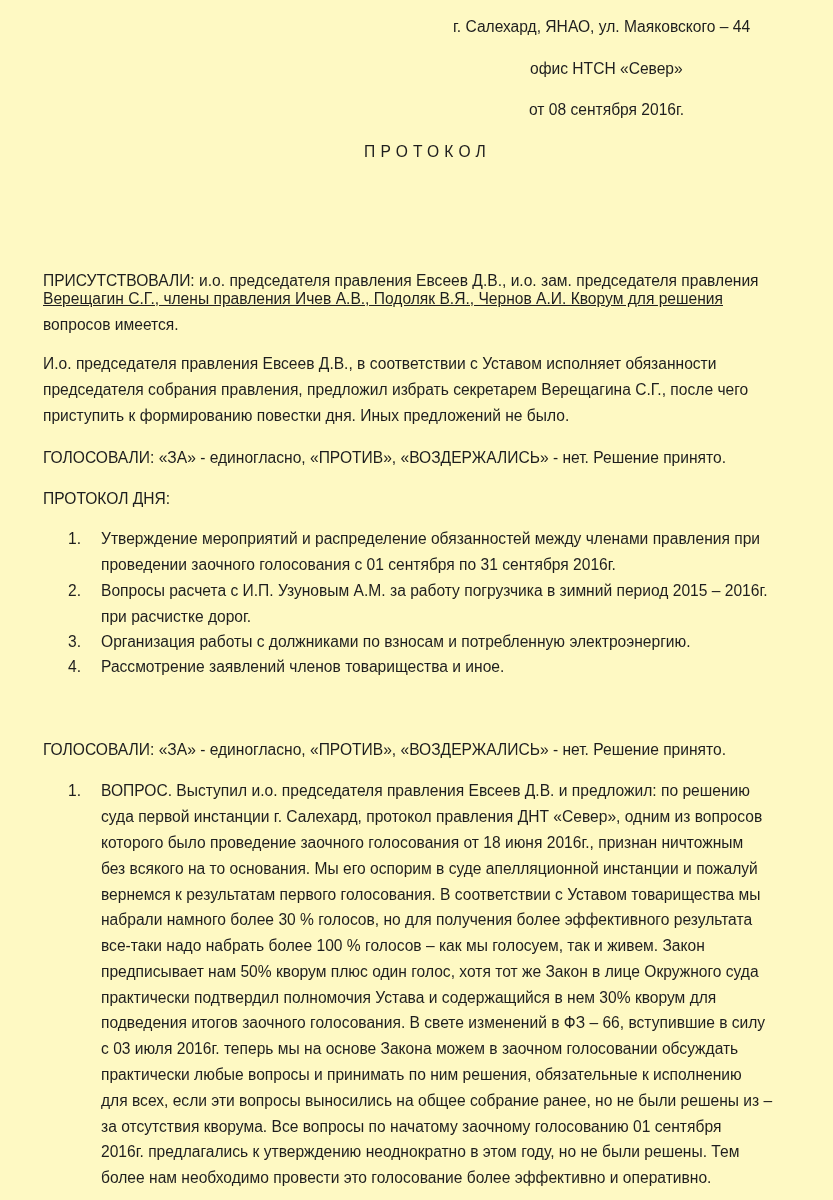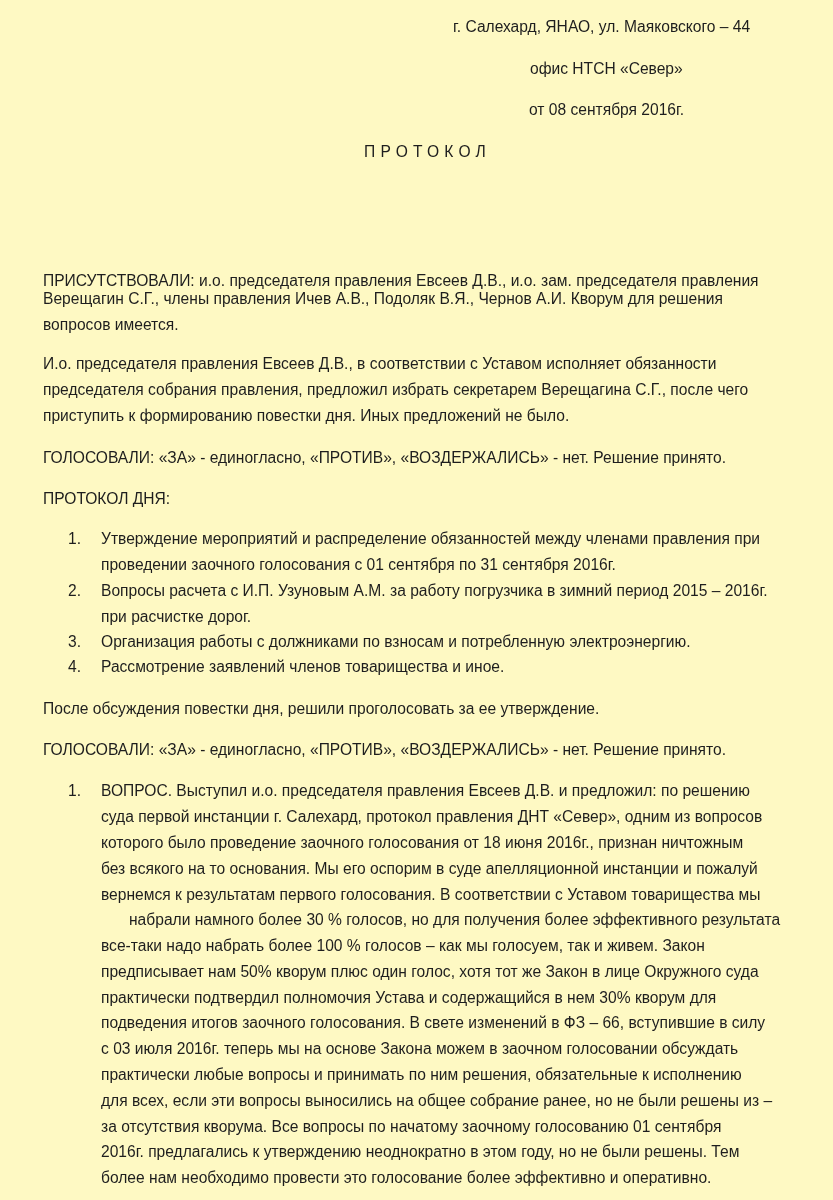--- a/index.html
+++ b/index.html
@@ -37,21 +37,21 @@
 <div class="page">
 
   <div class="abs" style="left:453px; top:18px;">г. Салехард, ЯНАО, ул. Маяковского – 44</div>
   <div class="abs" style="left:530px; top:60px;">офис НТСН «Север»</div>
   <div class="abs" style="left:529px; top:101px;">от 08 сентября 2016г.</div>
 
   <div class="abs title" style="left:320px; top:143px;margin-left:44px;">ПРОТОКОЛ</div>
 
   <div>
     <div class="line" style="top:272px;">ПРИСУТСТВОВАЛИ: и.о. председателя правления Евсеев Д.В., и.о. зам. председателя правления</div>
-    <div class="line" style="top:290px;">Верещагин С.Г., члены правления Ичев А.В., Подоляк В.Я., Чернов А.И. Кворум для решения</div>
+    <div class="line" style="top:290px;text-decoration:underline;">Верещагин С.Г., члены правления Ичев А.В., Подоляк В.Я., Чернов А.И. Кворум для решения</div>
     <div class="line" style="top:316px;">вопросов имеется.</div>
   </div>
 
   <div>
     <div class="line" style="top:355px;">И.о. председателя правления Евсеев Д.В., в соответствии с Уставом исполняет обязанности</div>
     <div class="line" style="top:381px;">председателя собрания правления, предложил избрать секретарем Верещагина С.Г., после чего</div>
     <div class="line" style="top:407px;">приступить к формированию повестки дня. Иных предложений не было.</div>
   </div>
 
   <div class="line" style="top:449px;">ГОЛОСОВАЛИ: «ЗА» - единогласно, «ПРОТИВ», «ВОЗДЕРЖАЛИСЬ» - нет. Решение принято.</div>
@@ -72,32 +72,31 @@
     <div>
       <div class="num" style="top:633px;">3.</div>
       <div class="line indent" style="top:633px;">Организация работы с должниками по взносам и потребленную электроэнергию.</div>
     </div>
     <div>
       <div class="num" style="top:658px;">4.</div>
       <div class="line indent" style="top:658px;">Рассмотрение заявлений членов товарищества и иное.</div>
     </div>
   </div>
 
-  <div class="line" style="top:700px;">После обсуждения повестки дня, решили проголосовать за ее утверждение.</div>
 
   <div class="line" style="top:741px;">ГОЛОСОВАЛИ: «ЗА» - единогласно, «ПРОТИВ», «ВОЗДЕРЖАЛИСЬ» - нет. Решение принято.</div>
 
   <div>
     <div class="num" style="top:782px;">1.</div>
     <div class="line indent" style="top:782px;">ВОПРОС.  Выступил и.о. председателя правления Евсеев  Д.В. и предложил: по решению</div>
     <div class="line indent" style="top:808px;">суда первой инстанции г. Салехард, протокол правления ДНТ «Север», одним из вопросов</div>
     <div class="line indent" style="top:834px;">которого было  проведение заочного голосования от 18 июня 2016г., признан ничтожным</div>
     <div class="line indent" style="top:860px;">без всякого на то основания. Мы его оспорим в суде апелляционной инстанции и пожалуй</div>
     <div class="line indent" style="top:886px;">вернемся к результатам первого голосования. В соответствии с Уставом товарищества мы</div>
-    <div class="line indent" style="top:911px;margin-left:28px;">набрали намного более 30 % голосов, но  для получения более эффективного результата</div>
+    <div class="line indent" style="top:911px;">набрали намного более 30 % голосов, но  для получения более эффективного результата</div>
     <div class="line indent" style="top:937px;">все-таки надо набрать более 100 % голосов – как мы голосуем, так и живем. Закон</div>
     <div class="line indent" style="top:963px;">предписывает нам 50% кворум плюс один голос, хотя тот же Закон в лице Окружного суда</div>
     <div class="line indent" style="top:989px;">практически подтвердил полномочия Устава и содержащийся в нем 30% кворум для</div>
     <div class="line indent" style="top:1014px;">подведения итогов заочного голосования. В свете изменений в  ФЗ – 66, вступившие в силу</div>
     <div class="line indent" style="top:1040px;">с 03 июля 2016г. теперь  мы на основе Закона можем в заочном голосовании обсуждать</div>
     <div class="line indent" style="top:1066px;">практически любые вопросы и принимать по ним решения, обязательные к исполнению</div>
     <div class="line indent" style="top:1092px;">для всех, если эти вопросы выносились на общее собрание ранее, но не были решены из –</div>
     <div class="line indent" style="top:1118px;">за отсутствия кворума. Все вопросы по начатому заочному голосованию  01 сентября</div>
     <div class="line indent" style="top:1143px;">2016г. предлагались к утверждению неоднократно в этом году, но не были решены. Тем</div>
     <div class="line indent" style="top:1169px;">более нам необходимо провести это голосование более эффективно и оперативно.</div>

